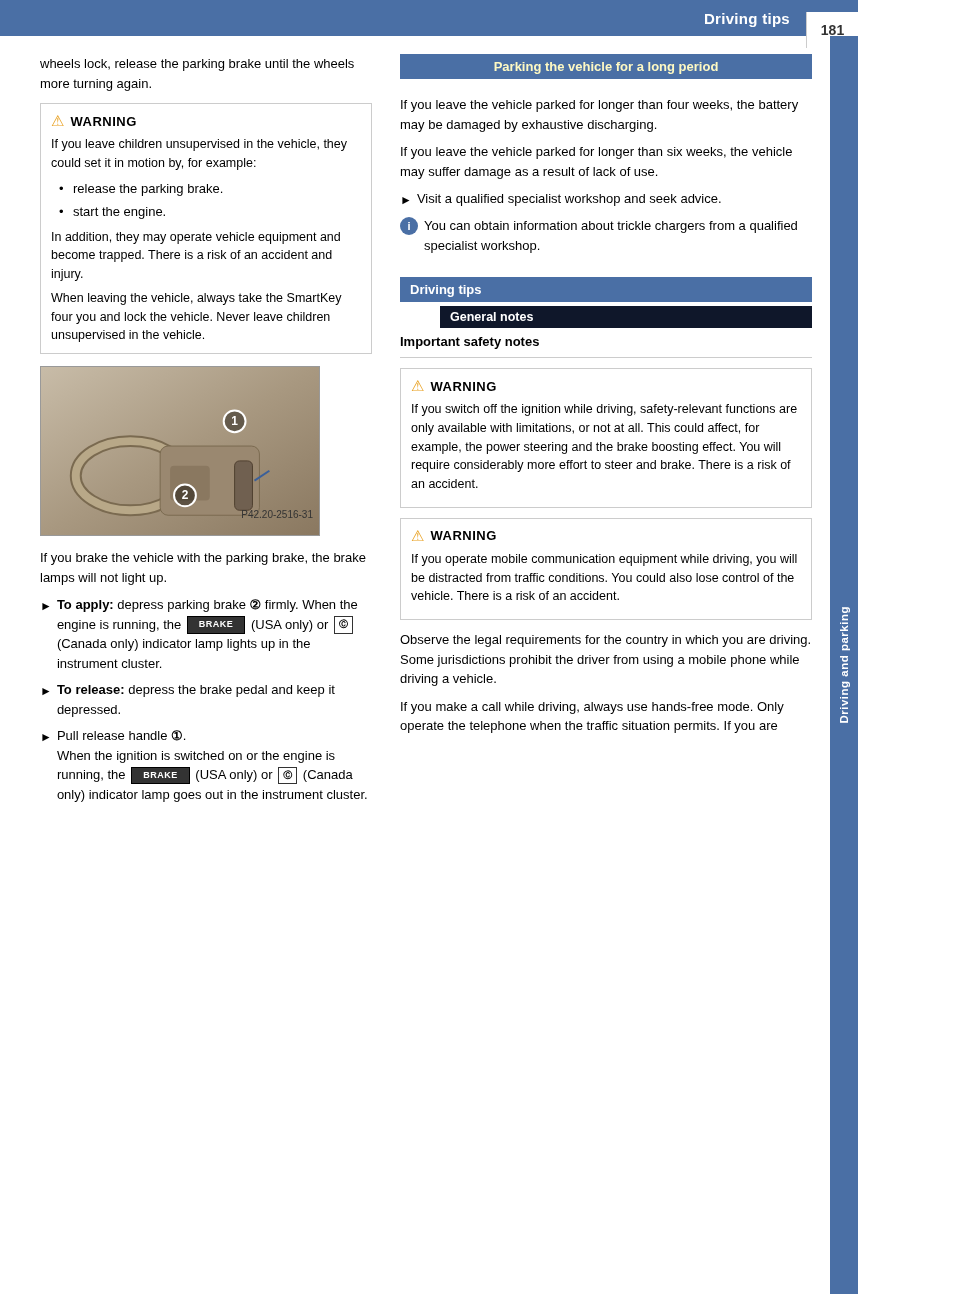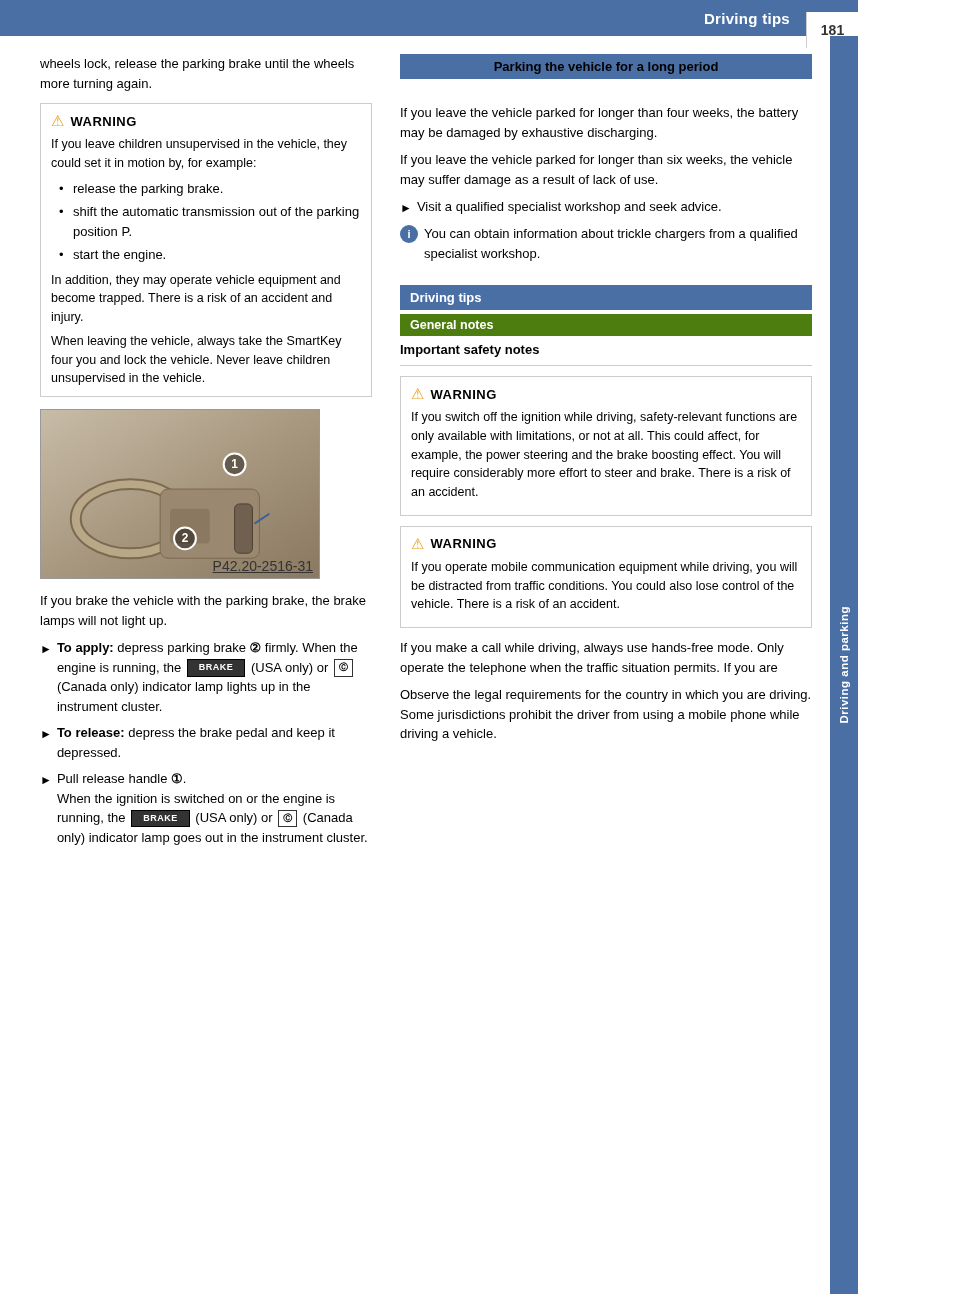--- a/index.html
+++ b/index.html
@@ -183,26 +183,25 @@
       background: #d0c8b8;
       width: 280px;
       height: 170px;
       position: relative;
       border: 1px solid #999;
       display: flex;
       align-items: center;
       justify-content: center;
     }
     .image-label {
-      font-size: 14px;
+      font-size: 10px;
       color: #333;
       position: absolute;
-      bottom: 4px;
+      bottom: 15px;
       right: 6px;
-      text-decoration: underline;
     }
     
     .fake-img {
       width: 100%;
       height: 100%;
       position: relative;
       background: linear-gradient(135deg, #c8bca8 0%, #a89880 40%, #8a7860 100%);
     }
 
     
@@ -234,26 +233,27 @@
       background: #4a6fa5;
       color: #fff;
       font-size: 13px;
       font-weight: bold;
       padding: 5px 10px;
       margin-bottom: 4px;
     }
 
     
     .sub-section-header {
-      background: #4d7c0f;
+      background: #0f172a;
       color: #fff;
       font-size: 12.5px;
       font-weight: bold;
       padding: 4px 10px;
       margin-bottom: 6px;
+      margin-left: 40px;
     }
 
     
     hr {
       border: none;
       border-top: 1px solid #ccc;
       margin: 8px 0;
     }
 
     .subsection-title {
@@ -283,25 +283,25 @@
       align-items: center;
       justify-content: center;
       margin-right: 6px;
       flex-shrink: 0;
       margin-top: 1px;
     }
 
     
     .parking-header {
       background: #4a6fa5;
-      color: #000000;
+      color: #fef9c3;
       font-size: 13px;
       font-weight: bold;
       padding: 5px 10px;
-      margin-bottom: 24px;
+      margin-bottom: 16px;
       text-align: center;
     }
 
     
     .tri-icon {
       display: inline-block;
       font-size: 15px;
       color: #e8a020;
     }
   </style>
@@ -328,23 +328,20 @@
       <p>wheels lock, release the parking brake until the wheels more turning again.</p>
 
       <div class="warning-box">
         <div class="warning-title-row">
           <span class="warning-icon tri-icon">⚠</span>
           <span class="warning-label">WARNING</span>
         </div>
         <div class="warning-text">If you leave children unsupervised in the vehicle, they could set it in motion by, for example:</div>
         <ul class="bullet-list">
           <li>release the parking brake.</li>
-          <li>
-            <span>shift the automatic transmission out of the parking position P.</span>
-          </li>
           <li>start the engine.</li>
         </ul>
         <div class="warning-text">In addition, they may operate vehicle equipment and become trapped. There is a risk of an accident and injury.</div>
         <div class="warning-text-final">When leaving the vehicle, always take the SmartKey four you and lock the vehicle. Never leave children unsupervised in the vehicle.</div>
       </div>
 
       <div class="image-container">
         <div class="fake-img">
           
           <svg width="100%" height="100%" viewBox="0 0 280 170" preserveAspectRatio="none">
@@ -440,20 +437,20 @@
 
       
       <div class="warning-box">
         <div class="warning-title-row">
           <span class="warning-icon tri-icon">⚠</span>
           <span class="warning-label">WARNING</span>
         </div>
         <div class="warning-text">If you operate mobile communication equipment while driving, you will be distracted from traffic conditions. You could also lose control of the vehicle. There is a risk of an accident.</div>
       </div>
 
+      <p>Observe the legal requirements for the country in which you are driving. Some jurisdictions prohibit the driver from using a mobile phone while driving a vehicle.</p>
       <p>If you make a call while driving, always use hands-free mode. Only operate the telephone when the traffic situation permits. If you are</p>
-      <p>Observe the legal requirements for the country in which you are driving. Some jurisdictions prohibit the driver from using a mobile phone while driving a vehicle.</p>
 
     </div>
 
   </div>
 
 </div>
 
 </body></html>

